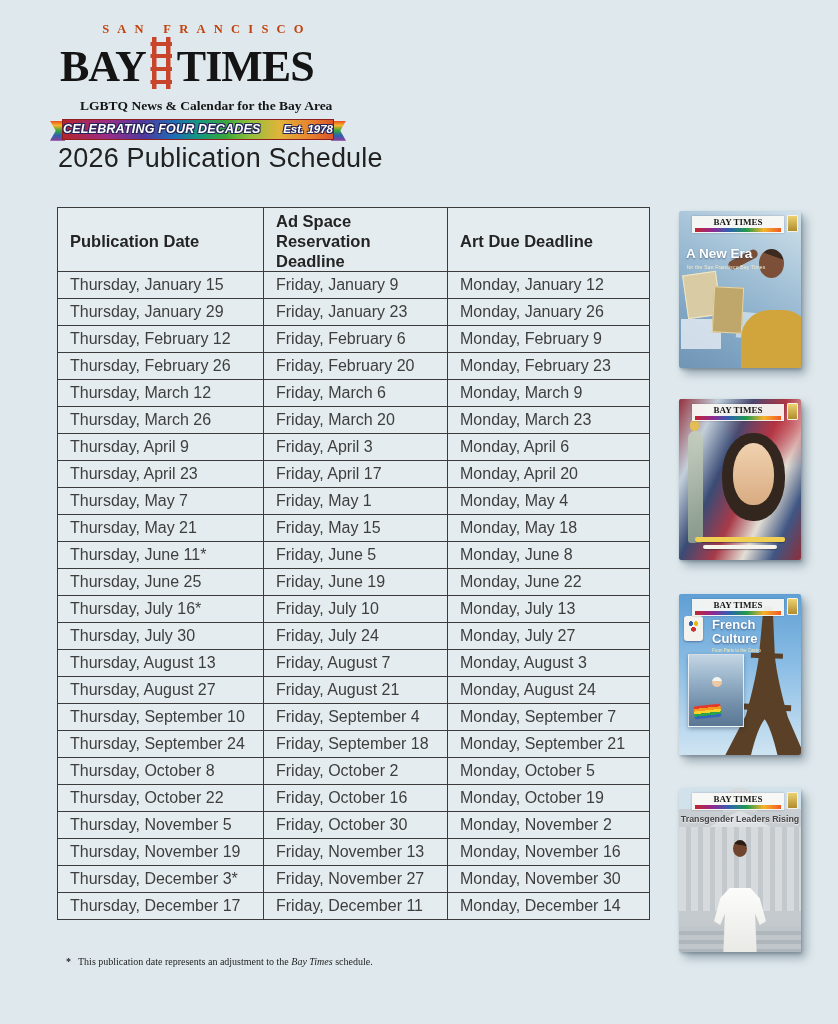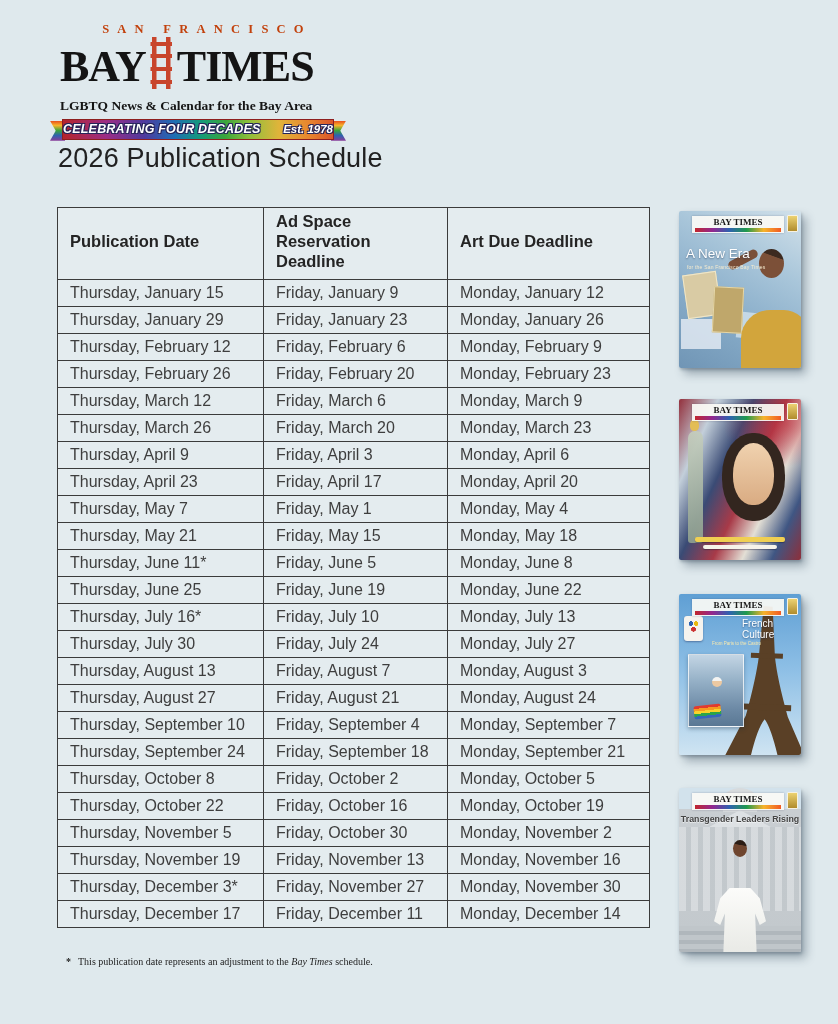--- a/index.html
+++ b/index.html
@@ -19,21 +19,21 @@
     font-weight:bold; font-size:12.5px; letter-spacing:0.66em;
     color:#c2410c; margin-left:6px; white-space:nowrap;
   }
   .logo-name {
     display:flex; align-items:center; margin-top:0px;
     font-family:"Liberation Serif", serif; font-weight:bold;
     font-size:44px; line-height:0.95; color:#141414; letter-spacing:-1px;
   }
   .bridge { margin:0 2px; flex:0 0 auto; }
   .logo-tagline {
-    margin-top:2px; margin-left:0;
+    margin-top:2px; margin-left:20px;
     font-family:"Liberation Serif", serif; font-weight:bold;
     font-size:13.5px; color:#151515; white-space:nowrap;
   }
   .ribbon { position:relative; margin-top:5px; margin-left:2px; width:272px; height:21px; }
   .ribbon-band {
     position:absolute; inset:0;
     background:linear-gradient(90deg,#b5242c 0%,#9c2d86 16%,#4f3a9e 30%,#1f6db5 41%,
                #159a7a 51%,#3aa53c 60%,#8fbf3c 69%,#e0b43a 80%,#e8862f 91%,#d9542b 100%);
     border:1px solid #8e1f1f;
     display:flex; align-items:center; justify-content:space-between; gap:9px;
@@ -60,21 +60,21 @@
 
   
   .schedule-table {
     position:absolute; left:57px; top:207px; width:592px;
     border-collapse:collapse; table-layout:fixed;
     background:#e4ecef;
   }
   .schedule-table th, .schedule-table td { border:1.6px solid #3b3b3b; }
   .schedule-table th {
     height:50px; text-align:left; vertical-align:middle;
-    padding:4px 6px 8px 12px;
+    padding:4px 6px 0 12px;
     font-size:16.5px; font-weight:bold; color:#242424; line-height:1.2;
   }
   .schedule-table td {
     height:27px; padding:0 4px 0 12px;
     font-size:16px; color:#3e3e3e; white-space:nowrap; overflow:hidden;
   }
 
   
   .footnote {
     position:absolute; left:66px; top:956px;
@@ -101,21 +101,21 @@
   }
   .mast-emblem {
     position:absolute; top:4px; right:3px; width:11px; height:17px; z-index:6;
     background:linear-gradient(180deg,#ecd272,#b08c2d); border:1px solid #f7f2e2; border-radius:1px;
   }
 
   
   .c1 { top:211px; height:157px;
     background:linear-gradient(210deg,#d2e1ea 0%,#a9c6da 32%,#86abc8 66%,#7095b5 100%); }
   .c1-headline { position:absolute; left:7px; top:35px; z-index:4;
-    font-weight:normal; font-size:13.5px; color:#ffffff; text-shadow:0 1px 2px rgba(25,45,75,.55); }
+    font-weight:bold; font-size:13.5px; color:#ffffff; text-shadow:0 1px 2px rgba(25,45,75,.55); }
   .c1-subline  { position:absolute; left:8px; top:53px; z-index:4;
     font-size:5px; color:#f6ecd0; letter-spacing:0.2px; }
   .c1-paper1 { position:absolute; left:6px;  top:62px;  width:34px; height:44px; background:#d9cba4; transform:rotate(-8deg); border:1px solid #efe6c8; }
   .c1-paper2 { position:absolute; left:34px; top:76px;  width:30px; height:46px; background:#bfa76b; transform:rotate(3deg);  border:1px solid #e4d6a8; }
   .c1-paper3 { position:absolute; left:2px;  top:108px; width:40px; height:30px; background:#e7eef5; opacity:.8; }
   .c1-paper4 { position:absolute; left:58px; top:102px; width:34px; height:26px; background:#dce9f2; opacity:.7; transform:rotate(6deg); }
   .c1-arm  { position:absolute; left:48px; top:44px; width:32px; height:9px; background:#7a4f38; border-radius:5px; transform:rotate(-28deg); }
   .c1-head { position:absolute; right:17px; top:38px; width:25px; height:29px; border-radius:50%;
     background:linear-gradient(200deg,#3c2a20 28%,#7c5038 30%); }
   .c1-body { position:absolute; right:-6px; bottom:-4px; width:66px; height:62px;
@@ -135,21 +135,21 @@
     background:linear-gradient(180deg,#f0d2af,#d9ab82); border-radius:50% 50% 46% 46%; }
   .c2-quote { position:absolute; left:12px; right:12px; bottom:11px; z-index:4; }
   .c2-quote .q1 { width:92%; height:4.5px; margin:0 auto 3px; background:#f0cf52; border-radius:2px; box-shadow:0 1px 1px rgba(20,20,50,.4); }
   .c2-quote .q2 { width:76%; height:4.5px; margin:0 auto;     background:#f6f3ea; border-radius:2px; box-shadow:0 1px 1px rgba(20,20,50,.4); }
 
   
   .c3 { top:594px; height:161px;
     background:linear-gradient(180deg,#5f9fd4 0%,#8fc0e6 48%,#cfe4f2 100%); }
   .c3-tower { position:absolute; right:-8px; bottom:-3px; width:100px; height:152px; transform:rotate(2deg); }
   .c3-text  { position:absolute; left:33px; top:24px; z-index:4; width:86px; }
-  .c3-headline { font-weight:normal; font-size:10px; color:#ffffff; text-shadow:0 1px 2px rgba(20,40,80,.6); line-height:1.1;margin-left:30px; }
+  .c3-headline { font-weight:bold; font-size:13px; color:#ffffff; text-shadow:0 1px 2px rgba(20,40,80,.6); line-height:1.1; }
   .c3-subline  { font-size:4.5px; color:#f7e9b0; margin-top:1px; }
   .c3-badge { position:absolute; left:5px; top:22px; width:19px; height:25px; z-index:4;
     background:#f5f3ee; border-radius:3px; box-shadow:0 1px 2px rgba(0,0,50,.35); }
   .c3-badge-art { margin:4px 3px 0; height:13px;
     background:
       radial-gradient(circle 2.4px at 30% 28%, #2e62b0 95%, transparent),
       radial-gradient(circle 2.4px at 70% 28%, #e8b90f 95%, transparent),
       radial-gradient(circle 2.4px at 50% 72%, #cc3333 95%, transparent); }
   .c3-inset { position:absolute; left:9px; top:60px; width:56px; height:73px; z-index:3;
     border:1px solid rgba(255,255,255,.75);

